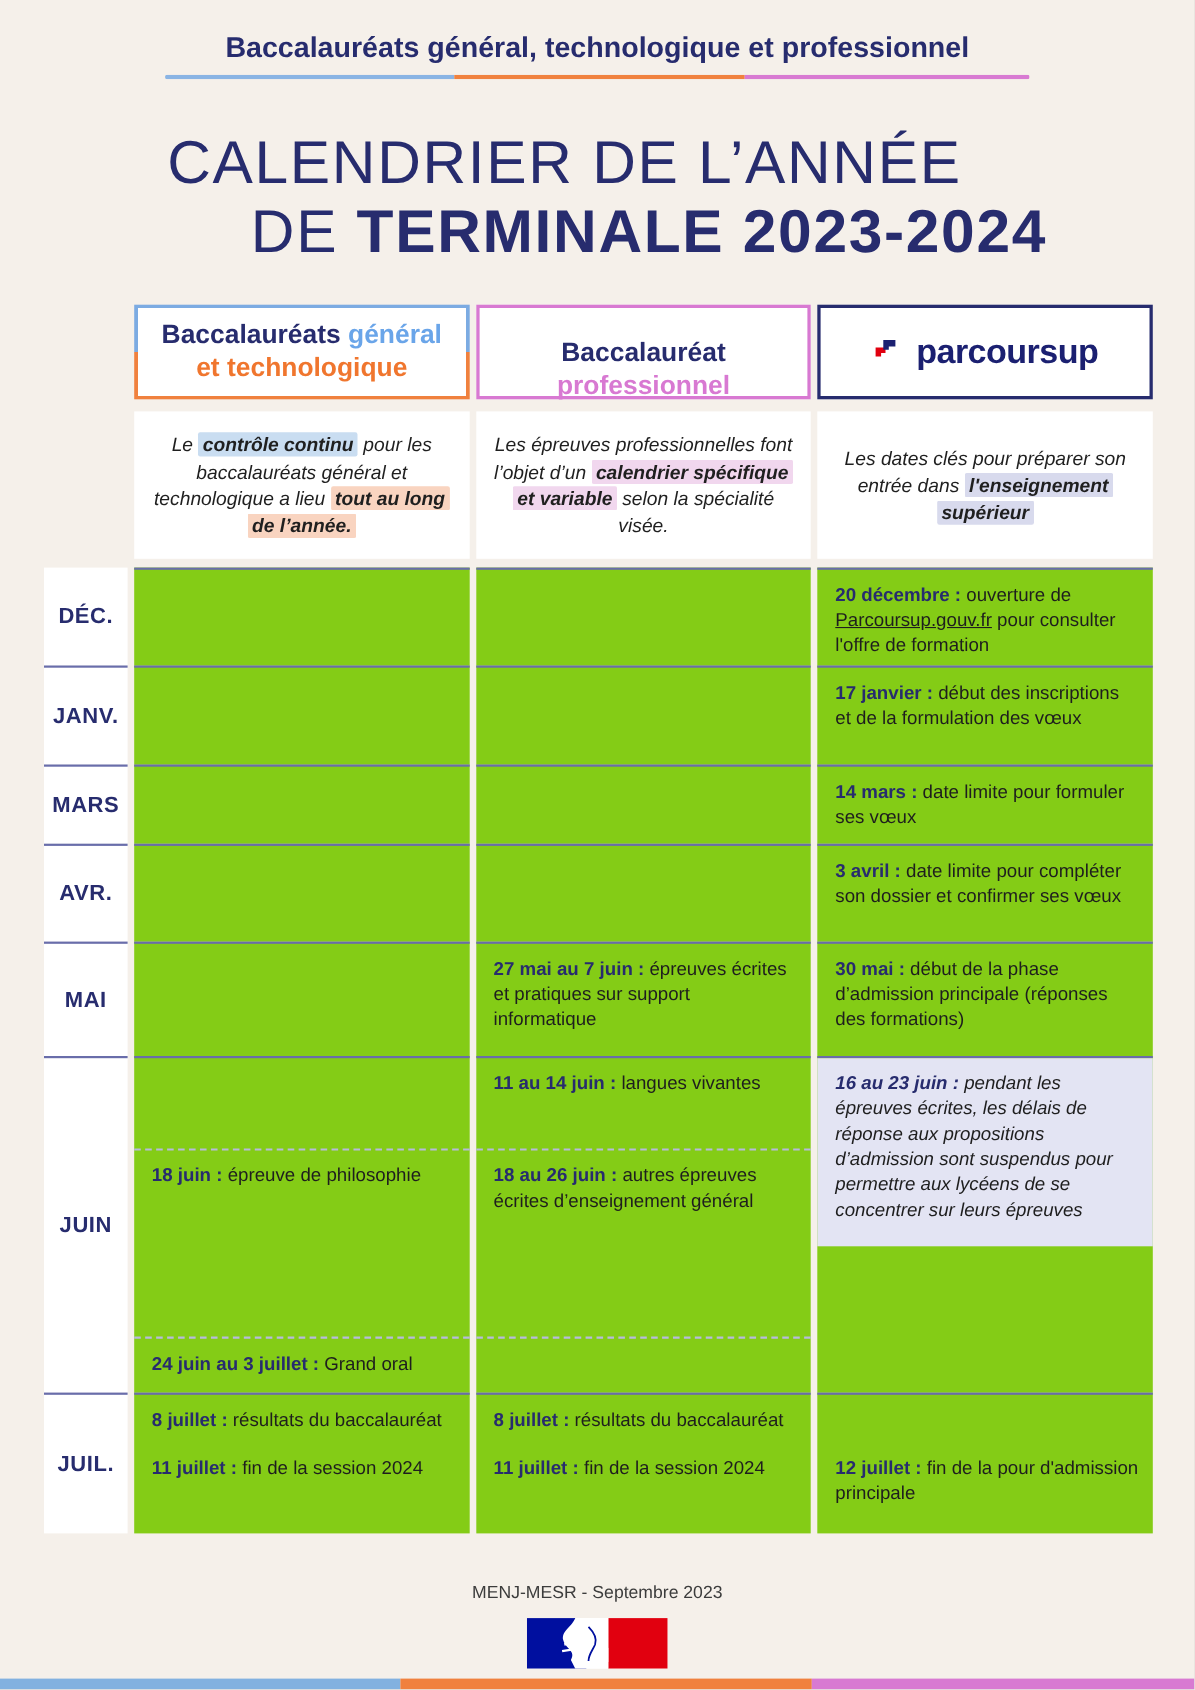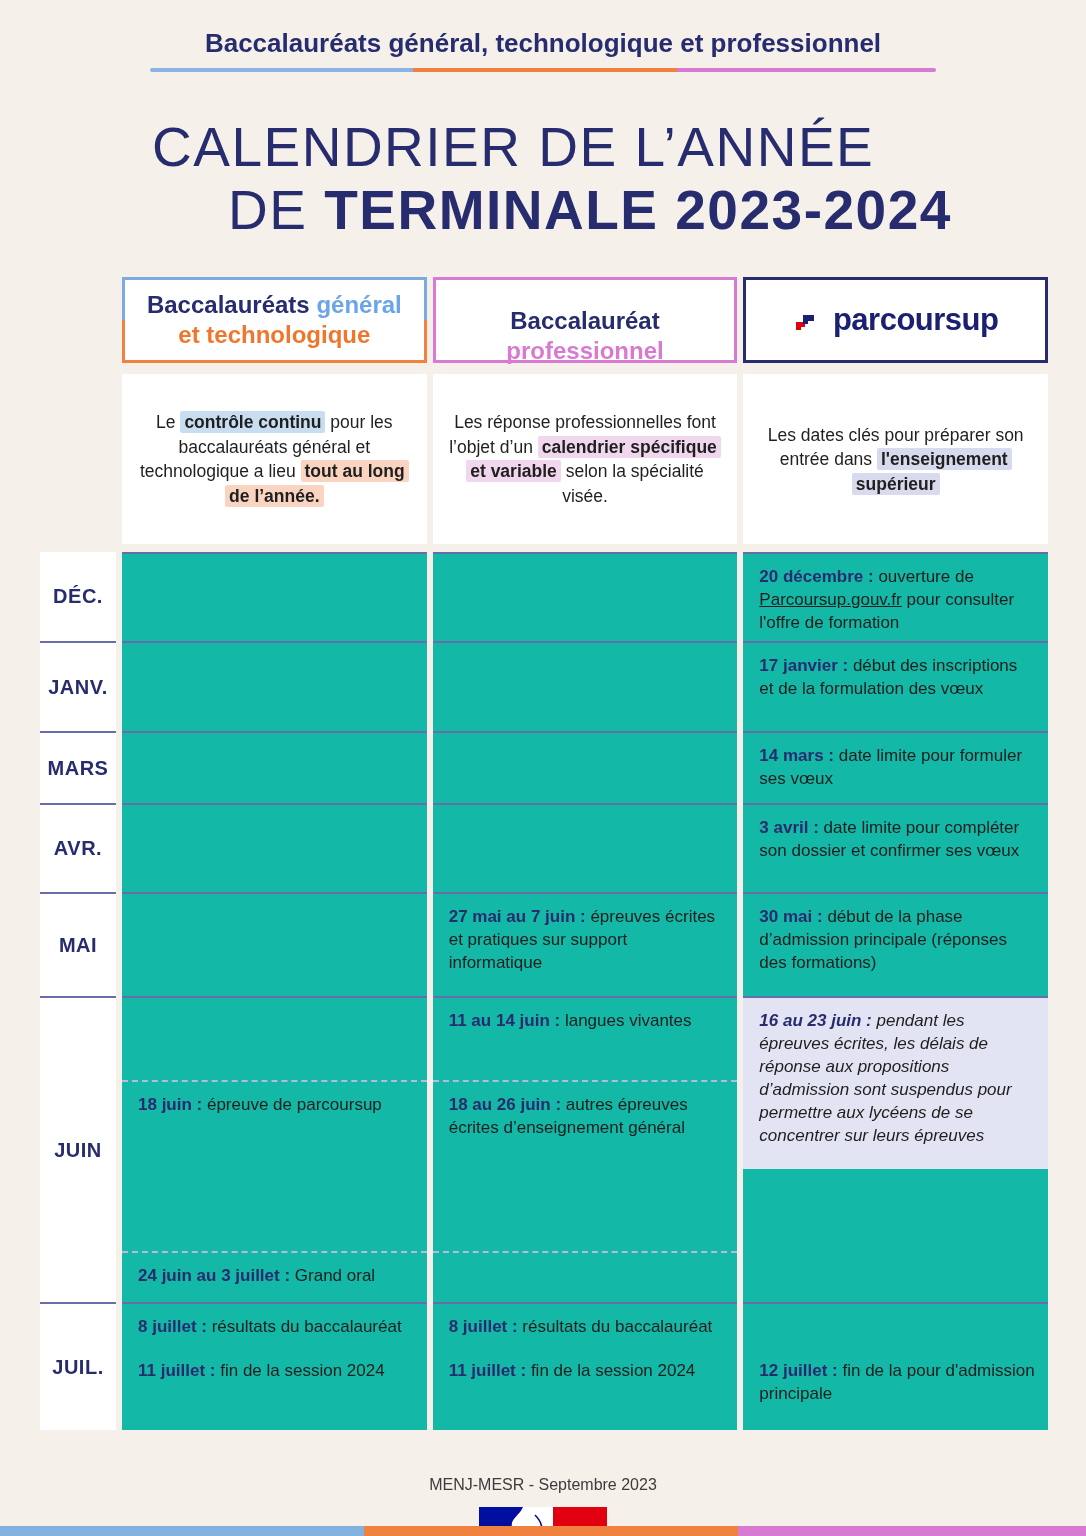--- a/index.html
+++ b/index.html
@@ -27,38 +27,38 @@
               font-size:24px; font-weight:bold; line-height:1.25; text-align:center; background:#fff; }
   .box-bgt { border:3px solid transparent;
              background:linear-gradient(#fff,#fff) padding-box,
                         linear-gradient(to bottom,#7cabe2 50%,#f0813e 50%) border-box; }
   .box-pro { border:3px solid #d879d2; }
   .box-psup { border:3px solid #272c6e; }
   .c-navy { color:#272c6e;margin-top:32px; }
   .c-blue { color:#6aa5e9; }
   .c-orange { color:#f0762e; }
   .c-pink { color:#d879d2; }
-  .psup-logo { display:flex; align-items:center; gap:12px; }
+  .psup-logo { display:flex; gap:12px; }
   .psup-logo .word { font-size:31px; font-weight:bold; color:#1b2071; letter-spacing:-0.5px; }
 
   
-  .intro-row { margin-top:11px; height:170px; }
+  .intro-row { margin-top:11px; height:134px;font-style:italic; }
   .intro-cell { flex:1; background:#fff; padding:16px 10px; text-align:center;
                 font-size:17.5px; line-height:1.4; color:#1f1f1f; display:flex; align-items:center; }
   .intro-cell .inner { width:100%; }
   .hl { font-weight:bold; padding:1px 4px; border-radius:2px;
         -webkit-box-decoration-break:clone; box-decoration-break:clone; }
   .hl-blue { background:#c9ddf1; }
   .hl-peach { background:#f9d4c0; }
   .hl-pink { background:#f1d7ee; }
   .hl-lav { background:#d8daed; }
 
   
   .months { margin-top:8px; }
-  .mrow .cell { background:#14b8a6; border-top:2px solid #696daa; flex:1; }
+  .mrow .cell { background:#84cc16; border-top:2px solid #696daa; flex:1; }
   .mrow .label-cell { width:76px; flex:none; background:#fff; border-top:2px solid #696daa;
                       display:flex; align-items:center; justify-content:center;
                       font-size:20px; font-weight:bold; color:#272c6e; letter-spacing:0.5px; }
   .mrow:first-child .label-cell { border-top:none; }
   .h-dec{height:89px} .h-janv{height:90px} .h-mars{height:72px} .h-avr{height:89px}
   .h-mai{height:104px} .h-juin{height:306px} .h-juil{height:128px}
 
   .event { padding:12px 12px 0 16px; font-size:17px; line-height:1.35; color:#1e1e1e; }
   .event .d { font-weight:bold; color:#272c6e; }
   .event + .event { margin-top:9px; }
@@ -119,21 +119,21 @@
         </span>
       </div>
     </div>
 
     <div class="row intro-row">
       <div class="label-spacer"></div>
       <div class="intro-cell">
         <div class="inner"><span>Le </span><span class="hl hl-blue">contrôle continu</span><span> pour les baccalauréats général et technologique a lieu </span><span class="hl hl-peach">tout au long de l’année.</span></div>
       </div>
       <div class="intro-cell">
-        <div class="inner"><span>Les réponse professionnelles font l’objet d’un </span><span class="hl hl-pink">calendrier spécifique et variable</span><span> selon la spécialité visée.</span></div>
+        <div class="inner"><span>Les épreuves professionnelles font l’objet d’un </span><span class="hl hl-pink">calendrier spécifique et variable</span><span> selon la spécialité visée.</span></div>
       </div>
       <div class="intro-cell">
         <div class="inner"><span>Les dates clés pour préparer son entrée dans </span><span class="hl hl-lav">l'enseignement supérieur</span></div>
       </div>
     </div>
 
     <div class="months">
 
       <div class="row mrow h-dec">
         <div class="label-cell">DÉC.</div>
@@ -180,21 +180,21 @@
         <div class="cell">
           <p class="event"><span class="d">30 mai :</span><span> début de la phase d’admission principale (réponses des formations)</span></p>
         </div>
       </div>
 
       <div class="row mrow h-juin">
         <div class="label-cell">JUIN</div>
         <div class="cell sub-col">
           <div class="sub-a"></div>
           <div class="sub-b">
-            <p class="event"><span class="d">18 juin :</span><span> épreuve de parcoursup</span></p>
+            <p class="event"><span class="d">18 juin :</span><span> épreuve de philosophie</span></p>
           </div>
           <div class="sub-c">
             <p class="event"><span class="d">24 juin au 3 juillet :</span><span> Grand oral</span></p>
           </div>
         </div>
         <div class="cell sub-col">
           <div class="sub-a">
             <p class="event"><span class="d">11 au 14 juin :</span><span> langues vivantes</span></p>
           </div>
           <div class="sub-b">

